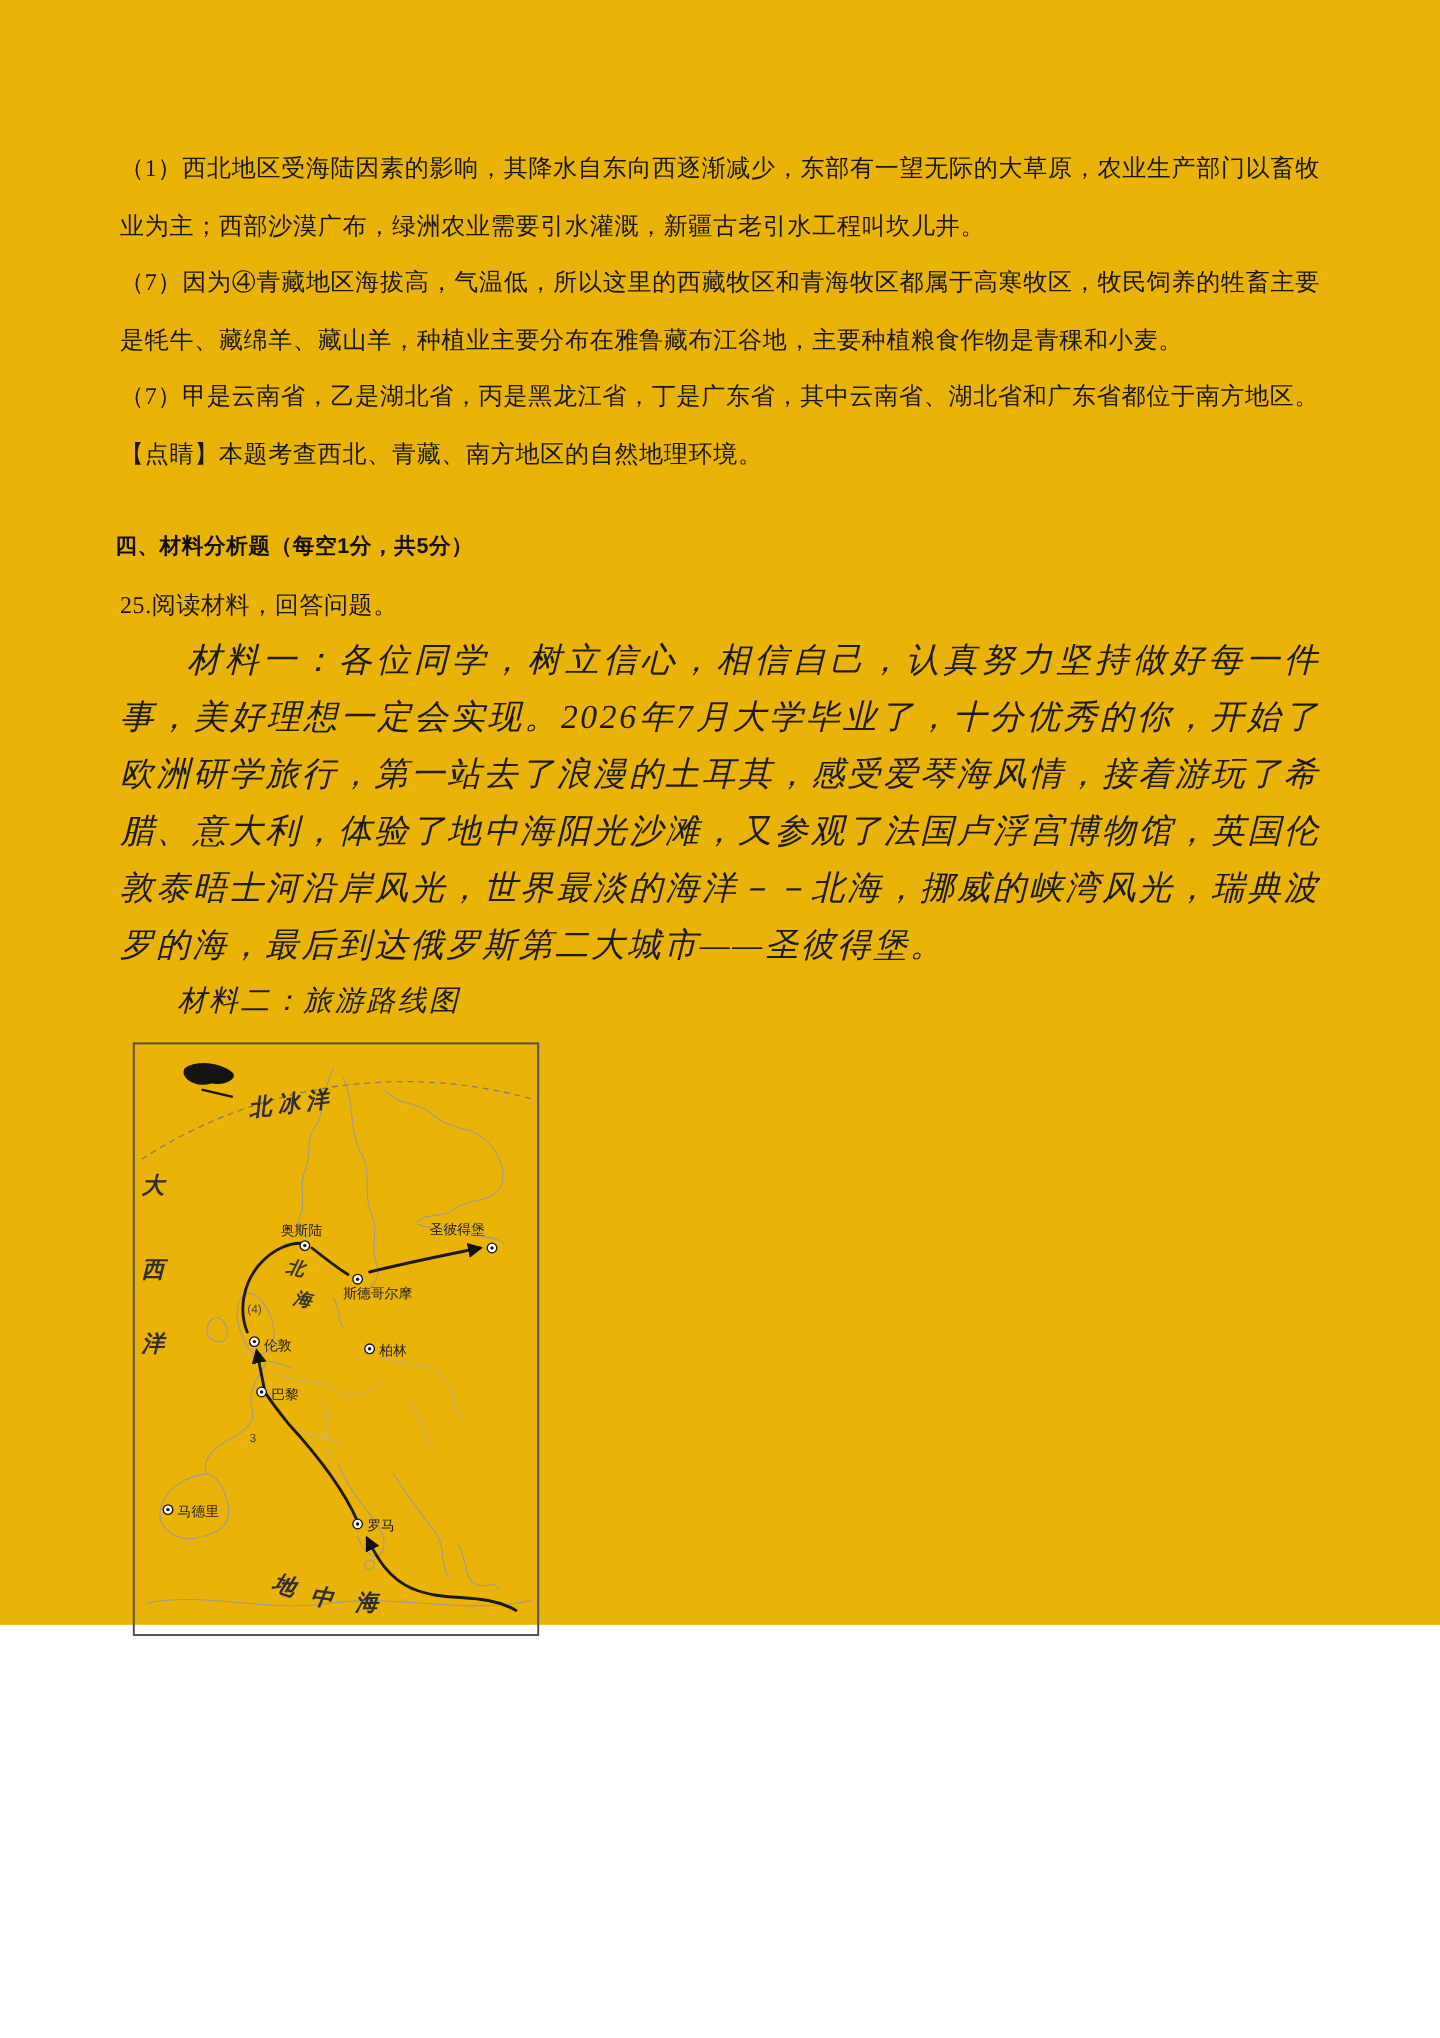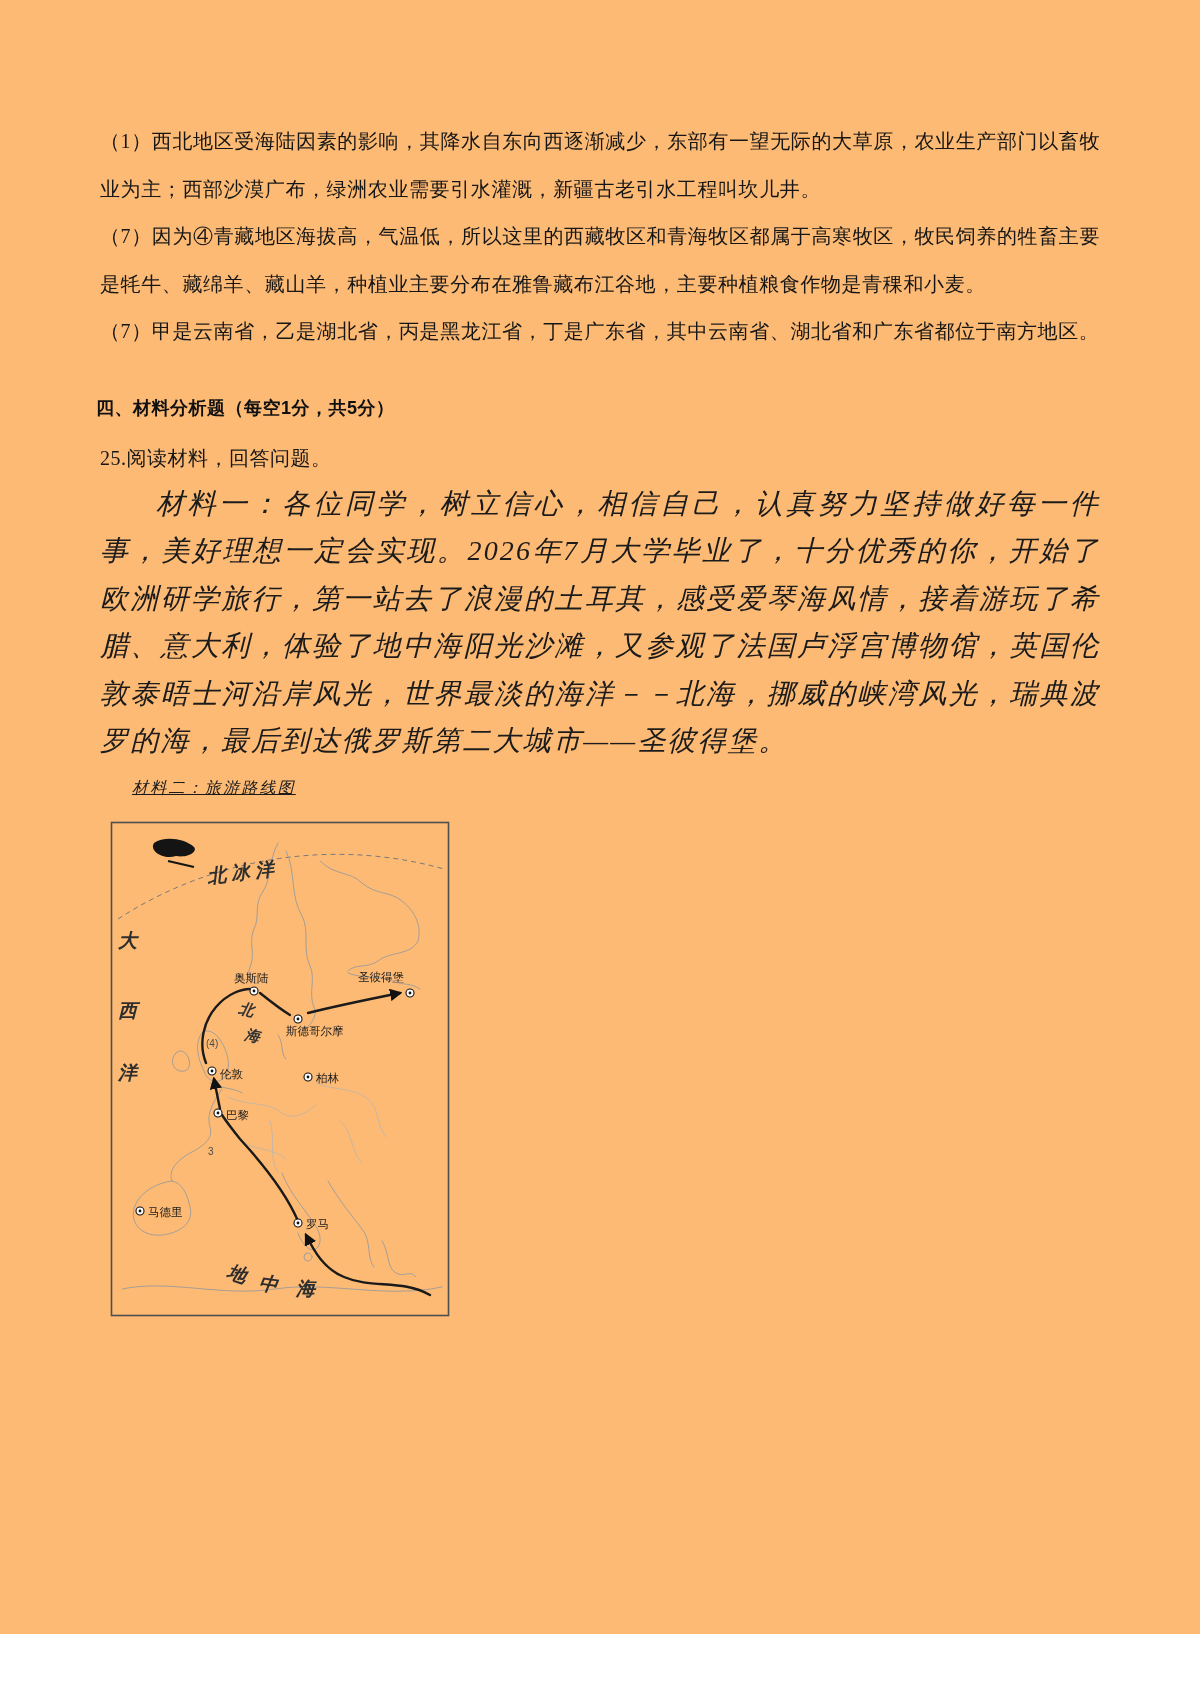--- a/index.html
+++ b/index.html
@@ -4,41 +4,41 @@
 <style>
   html,body{margin:0;padding:0;}
   body{
     width:1200px;height:1698px;
     background:#ffffff;
     font-family:"Liberation Serif","DejaVu Serif",serif;
     color:#161616;
     position:relative;
     overflow:hidden;
   }
-  .page{position:absolute;left:0;top:0;width:1200px;height:1634px;background:#fdba74;}
+  .page{position:absolute;left:0;top:0;width:1200px;height:1354px;background:#eab308;}
   .content{position:absolute;left:100px;top:118px;width:1000px;}
   p{margin:0;}
   .ans{
     font-size:20px;line-height:47.5px;
     text-align:justify;letter-spacing:0.6px;
   }
   .section-heading{
     font-family:"Liberation Sans","DejaVu Sans",sans-serif;
     font-size:18px;font-weight:bold;color:#101010;
     margin:30px 0 6px -4px;line-height:44px;letter-spacing:0.5px;
   }
   .q48{font-size:20px;line-height:44px;letter-spacing:0.5px;}
   .kai{
     font-size:28px;line-height:47.5px;
     text-align:justify;text-indent:2em;
     font-style:italic;letter-spacing:2.2px;color:#1b1b1b;
   }
   .caption{
-    font-size:16px;line-height:46px;text-indent:2em;
-    font-style:italic;letter-spacing:2.2px;color:#1b1b1b;text-decoration:underline;
+    font-size:24px;line-height:46px;text-indent:2em;
+    font-style:italic;letter-spacing:2.2px;color:#1b1b1b;
   }
   .map-wrap{
     position:relative;margin-top:10px;margin-left:10px;
     width:340px;height:496px;
   }
   .map-wrap svg{display:block;}
   .coast{fill:none;stroke:#9b9b9b;stroke-width:0.9;stroke-linecap:round;}
   .border-line{fill:none;stroke:#b3b3b3;stroke-width:0.7;stroke-linecap:round;}
   .route{fill:none;stroke:#1a1a1a;stroke-width:2.4;stroke-linecap:round;}
   .sea-lg{font-size:19px;font-weight:bold;font-style:italic;fill:#2d2d2d;
@@ -53,20 +53,21 @@
 </style>
 </head>
 <body>
 
 <div class="page">
   <div class="content">
 
     <p class="ans">（1）西北地区受海陆因素的影响，其降水自东向西逐渐减少，东部有一望无际的大草原，农业生产部门以畜牧业为主；西部沙漠广布，绿洲农业需要引水灌溉，新疆古老引水工程叫坎儿井。</p>
     <p class="ans">（7）因为④青藏地区海拔高，气温低，所以这里的西藏牧区和青海牧区都属于高寒牧区，牧民饲养的牲畜主要是牦牛、藏绵羊、藏山羊，种植业主要分布在雅鲁藏布江谷地，主要种植粮食作物是青稞和小麦。</p>
     <p class="ans">（7）甲是云南省，乙是湖北省，丙是黑龙江省，丁是广东省，其中云南省、湖北省和广东省都位于南方地区。</p>
+    <p class="ans">【点睛】本题考查西北、青藏、南方地区的自然地理环境。</p>
 
     <p class="section-heading">四、材料分析题（每空1分，共5分）</p>
 
     <p class="q48">25.阅读材料，回答问题。</p>
 
     <p class="kai">材料一：各位同学，树立信心，相信自己，认真努力坚持做好每一件事，美好理想一定会实现。2026年7月大学毕业了，十分优秀的你，开始了欧洲研学旅行，第一站去了浪漫的土耳其，感受爱琴海风情，接着游玩了希腊、意大利，体验了地中海阳光沙滩，又参观了法国卢浮宫博物馆，英国伦敦泰晤士河沿岸风光，世界最淡的海洋－－北海，挪威的峡湾风光，瑞典波罗的海，最后到达俄罗斯第二大城市——圣彼得堡。</p>
 
     <p class="caption">材料二：旅游路线图</p>
 
     <div class="map-wrap">

